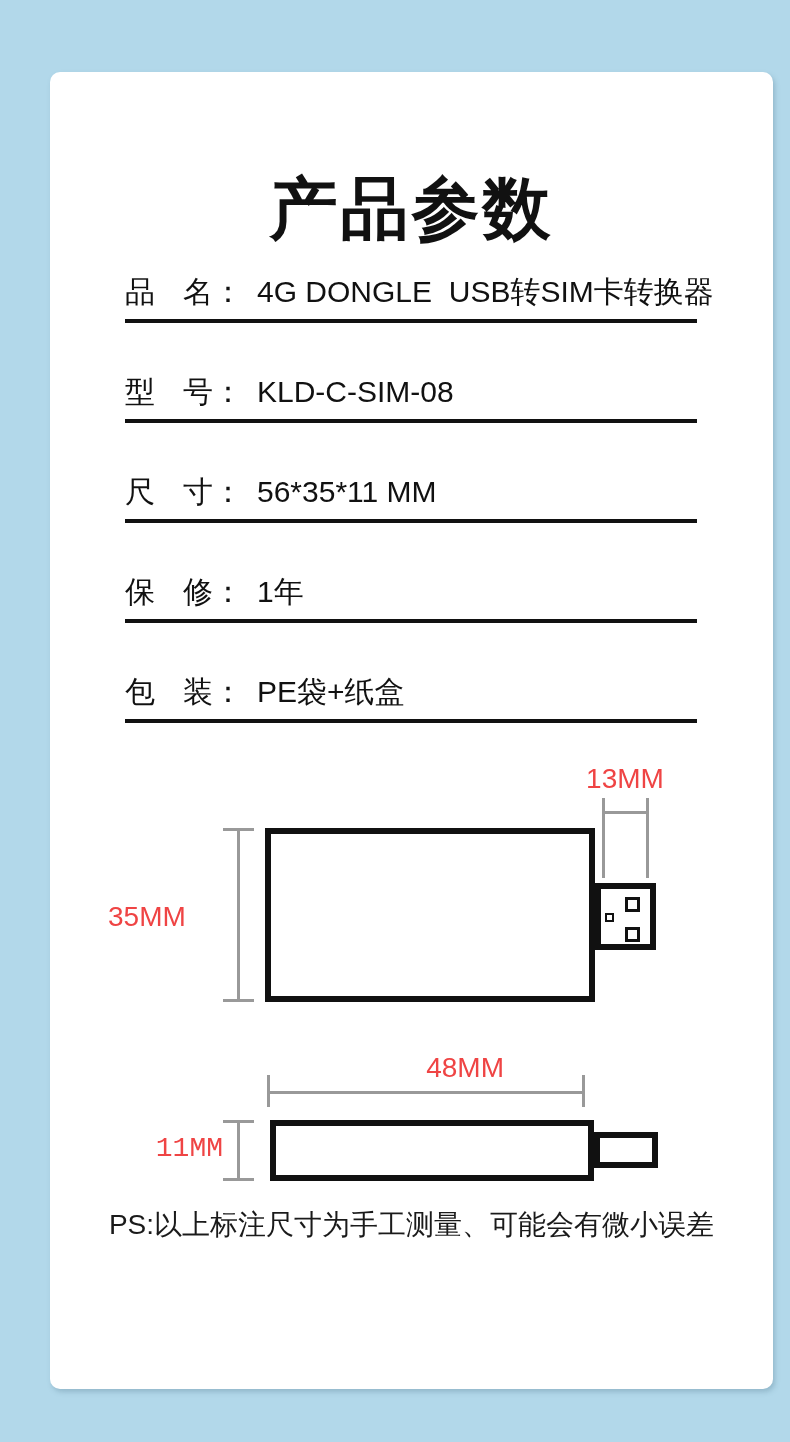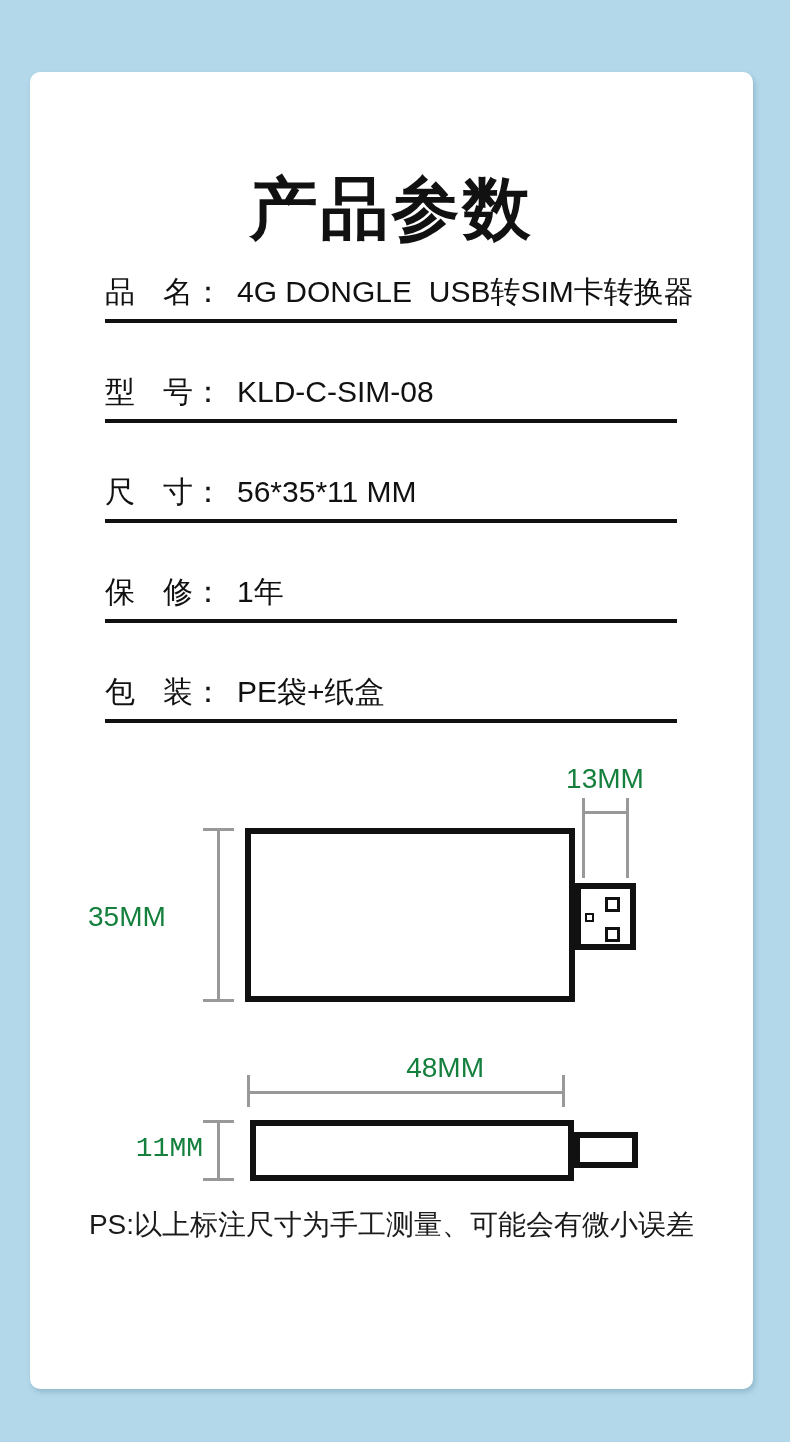--- a/index.html
+++ b/index.html
@@ -10,21 +10,21 @@
   }
   * { margin: 0; padding: 0; box-sizing: border-box; }
   html, body { width: 790px; height: 1442px; }
   body {
     background: var(--background);
     font-family: "Liberation Sans", "DejaVu Sans", sans-serif;
     color: var(--ink);
     position: relative;
     overflow: hidden;
   }
-  .stage { position: absolute; inset: 0; }
+  .stage { position: absolute; inset: 0; margin-left: 20px; }
   .card {
     position: absolute;
     left: 30px; top: 72px;
     width: 723px; height: 1317px;
     background: var(--card);
     border-radius: 10px;
     box-shadow: 2px 3px 5px rgba(90, 125, 145, 0.35);
   }
   .page-title {
     position: absolute;
@@ -64,21 +64,21 @@
   
   .outline {
     position: absolute;
     border: 6px solid var(--ink);
     background: #ffffff;
   }
   .dim-line { position: absolute; background: var(--dim-line); }
   .dim-label {
     position: absolute;
     font-size: 28px;
-    color: #15803d;
+    color: #ef4444;
     line-height: 30px;
   }
   .pin-square {
     position: absolute;
     background: #ffffff;
     border: 3px solid var(--ink);
   }
   .pin-square.small { border-width: 2px; }
   .footnote {
     position: absolute;

